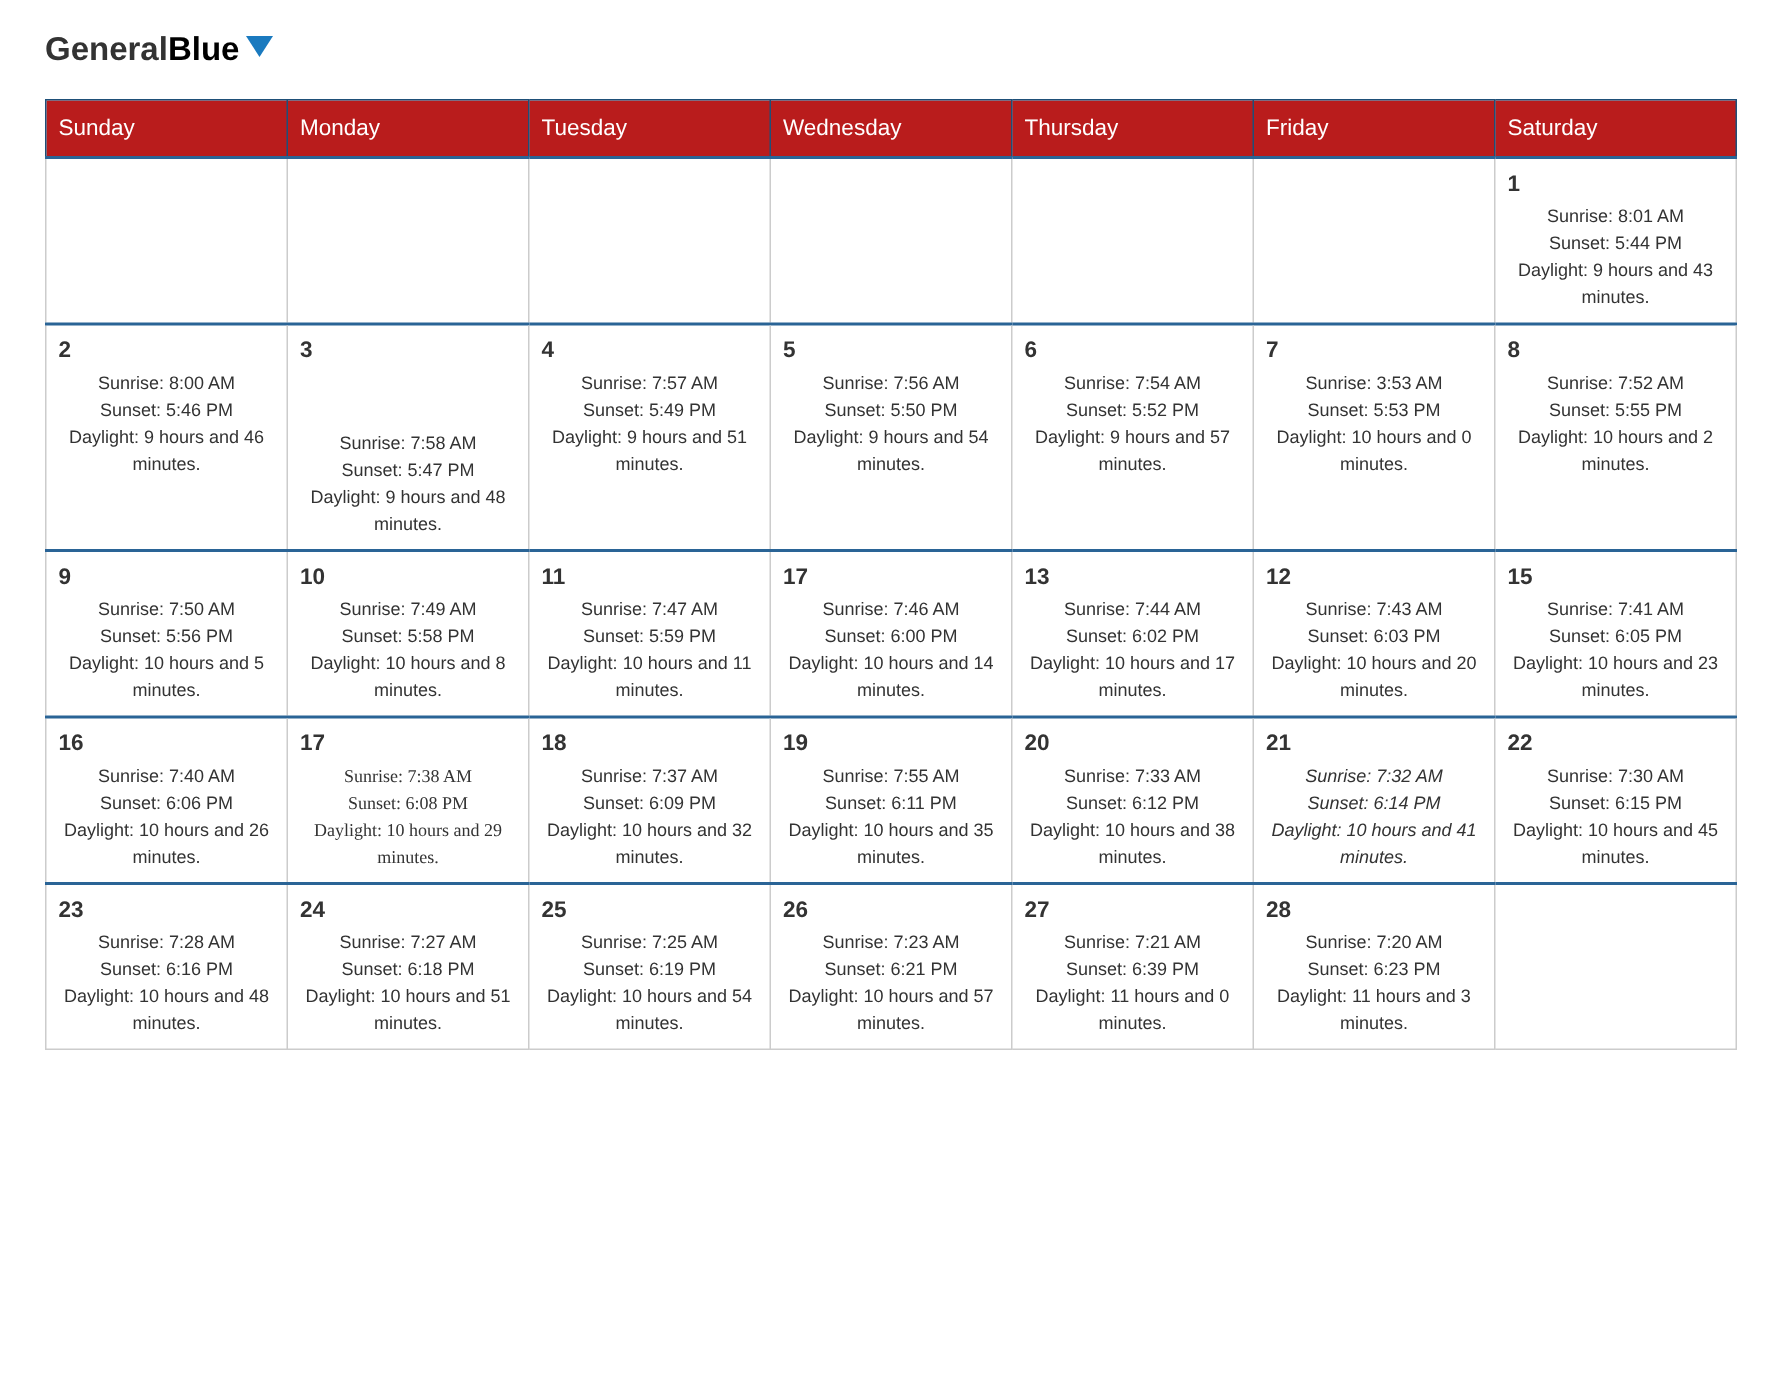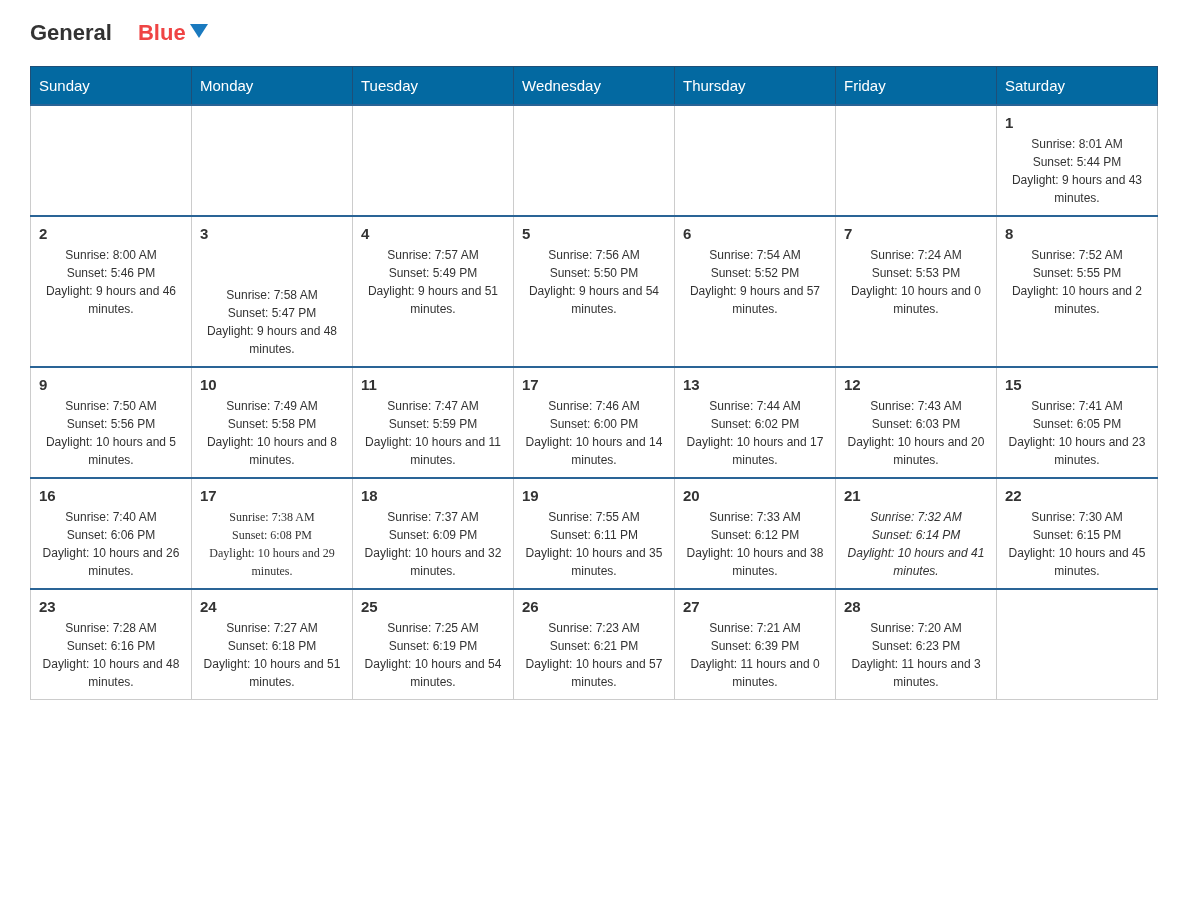--- a/index.html
+++ b/index.html
@@ -42,21 +42,21 @@
     }
     .location {
       font-size: 20px;
       color: #555;
     }
     .calendar {
       width: 100%;
       border-collapse: collapse;
     }
     .calendar th {
-      background-color: #0369a1;
+      background-color: #b91c1c;
       color: #fff;
       padding: 10px 8px;
       text-align: left;
       font-size: 15px;
       font-weight: normal;
       border: 1px solid #1e4f78;
     }
     .calendar td {
       vertical-align: top;
       padding: 8px;
@@ -87,21 +87,21 @@
     .calendar tbody tr:first-child td {
       min-height: 100px;
     }
   </style>
 </head>
 <body>
 
 <div class="header">
   <div class="logo">
     <div class="logo-top-row">
-      <span class="logo-text"><span style="color: rgb(51, 51, 51);">General</span><span style="color: #ef4444; margin-left: 26px;">Blue</span></span>
+      <span class="logo-text"><span style="color: rgb(51, 51, 51);">General</span><span style="color: #000000;">Blue</span></span>
       <svg width="22" height="22" viewBox="0 0 22 22" style="margin-left:2px; margin-top:-4px;">
         <polygon points="2,4 20,4 11,18" fill="#1a7abf"></polygon>
       </svg>
     </div>
   </div>
   <div class="title-block">
     <div class="month-title"></div>
     <div class="location"></div>
   </div>
 </div>
@@ -159,21 +159,21 @@
 Daylight: 9 hours and 54 minutes.</div>
         </td>
         <td>
           <span class="day-number">6</span>
           <div class="day-info" style="white-space: pre-line;">Sunrise: 7:54 AM
 Sunset: 5:52 PM
 Daylight: 9 hours and 57 minutes.</div>
         </td>
         <td>
           <span class="day-number">7</span>
-          <div class="day-info" style="white-space: pre-line;">Sunrise: 7:24 AM
+          <div class="day-info" style="white-space: pre-line;">Sunrise: 3:53 AM
 Sunset: 5:53 PM
 Daylight: 10 hours and 0 minutes.</div>
         </td>
         <td>
           <span class="day-number">8</span>
           <div class="day-info" style="white-space: pre-line;">Sunrise: 7:52 AM
 Sunset: 5:55 PM
 Daylight: 10 hours and 2 minutes.</div>
         </td>
       </tr>

